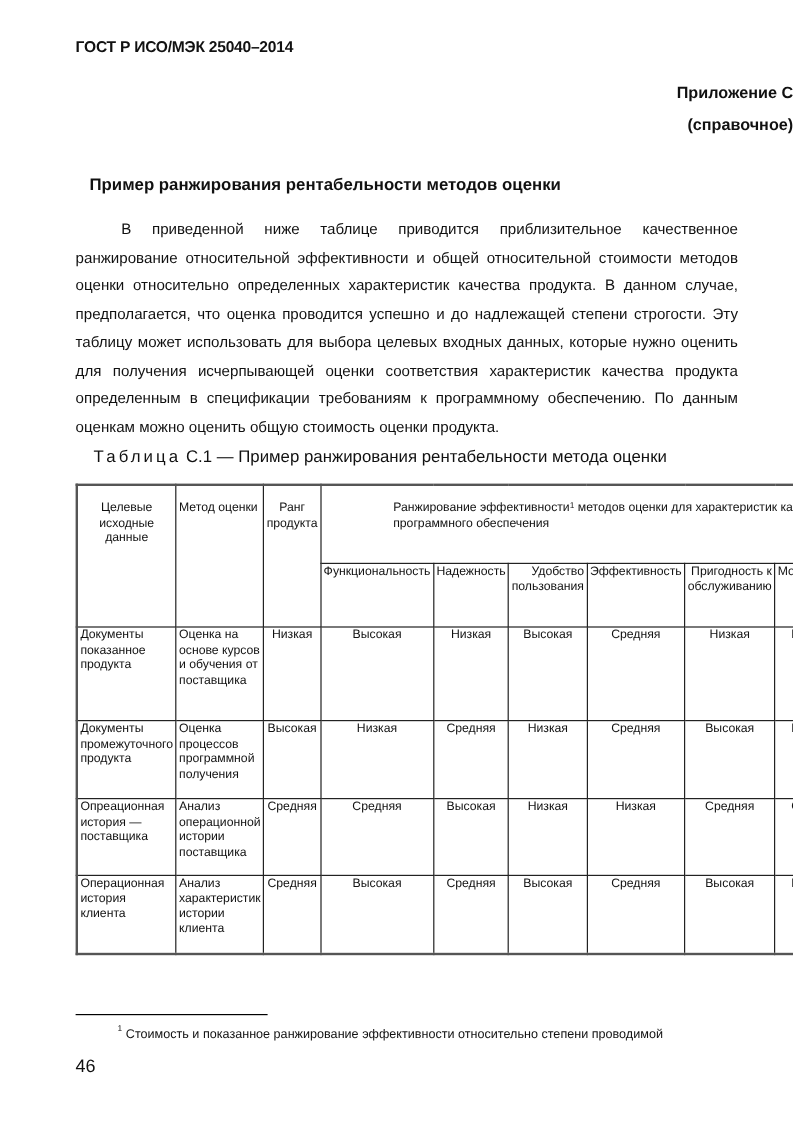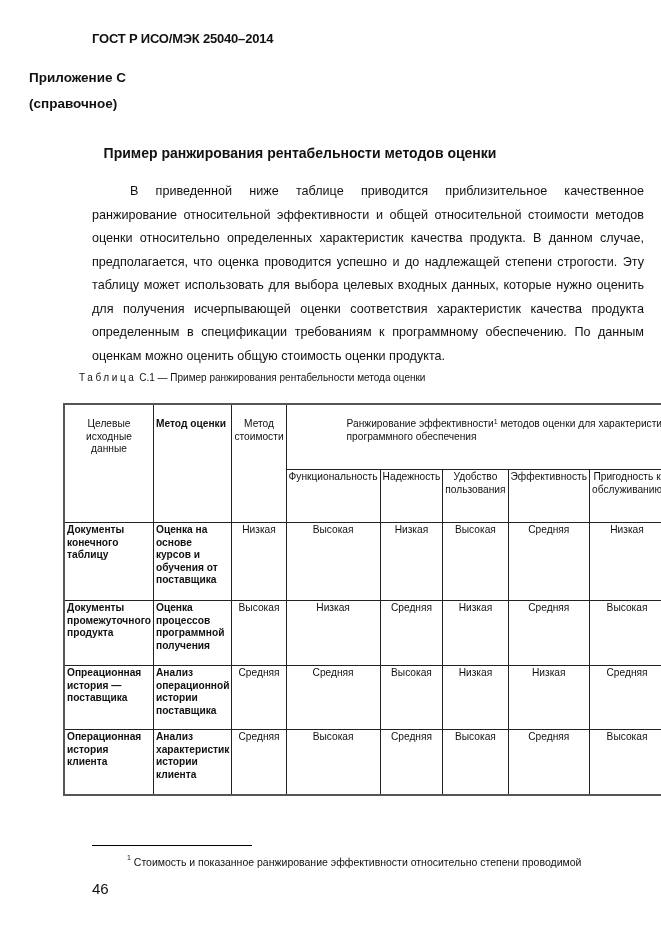--- a/index.html
+++ b/index.html
@@ -1,36 +1,36 @@
 <!DOCTYPE html>
 <html><head>
 <meta charset="utf-8">
 <style>
   html, body { margin: 0; padding: 0; background: #fff; }
   body { width: 661px; height: 935px; position: relative; overflow: hidden;
          font-family: "Liberation Sans", sans-serif; color: #111; }
-  .abs { position: absolute; margin-left: 29px; }
+  .abs { position: absolute; }
   .std { left: 63px; top: 31px; font-weight: bold; font-size: 13px; letter-spacing: -0.2px; }
-  .appendix { left: 0; width: 661px; text-align: left; font-weight: bold; font-size: 13.5px; }
+  .appendix { left: 0; width: 661px; text-align: right; font-weight: bold; font-size: 13.5px; }
   .app1 { top: 70px; }
   .app2 { top: 96px; }
   .title { left: 0; width: 542px; top: 145px; text-align: center; font-weight: bold; font-size: 14px; }
   .para { left: 63px; top: 180px; width: 552px; font-size: 12.6px; line-height: 23.5px; text-align: justify; }
   .para .indent { display: inline-block; width: 38px; }
-  .caption { left: 50px; top: 372px; font-size: 10px; }
+  .caption { left: 78px; top: 372px; font-size: 14px; }
   .caption .sp { letter-spacing: 2.6px; }
   table.rank { position: absolute; left: 63px; top: 403px; border-collapse: collapse;
                font-size: 10.2px; line-height: 12.6px; table-layout: fixed; }
   table.rank td { border: 1px solid #222; vertical-align: top; padding: 1px 2px; overflow: hidden; }
   table.rank { border: 2px solid #555; }
   .c { text-align: center; }
-  .l { text-align: left; font-weight: bold; }
+  .l { text-align: left; }
   .hdr-group { padding-top: 13px !important; padding-left: 60px !important; text-align: left; }
   .h1row td { height: 50px; margin-top: 20px; }
-  .h2row td { height: 50px; }
+  .h2row td { height: 50px; text-align: right; }
   .thick-bottom td { border-bottom: 2px solid #333; }
   .footline { left: 63px; top: 845px; width: 160px; border-top: 1px solid #000; height: 0; }
   .footnote { left: 98px; top: 856px; font-size: 10.5px; }
   .pagenum { left: 63px; top: 880px; font-size: 15px; }
   sup { font-size: 7px; vertical-align: top; position: relative; top: -2px; }
 </style>
 </head>
 <body>
 
 <div class="abs std">ГОСТ Р ИСО/МЭК 25040–2014</div>
@@ -51,33 +51,33 @@
       <col style="width:52px">
       <col style="width:56px">
     <col style="width:64px">
       <col style="width:63px">
       <col style="width:63px">
   </colgroup>
   <tbody>
       <tr class="h1row">
     <td rowspan="2" class="c" style="padding-top:13px">Целевые исходные данные</td>
     <td rowspan="2" class="l" style="padding-top:13px">Метод оценки</td>
-    <td rowspan="2" class="c" style="padding-top:13px">Метод стоимости</td>
+    <td rowspan="2" class="c" style="padding-top:13px">Ранг продукта</td>
     <td colspan="6" class="hdr-group"><span>Ранжирование эффективности</span><sup>1</sup><span> методов оценки для характеристик качества программного обеспечения</span></td>
   </tr>
   <tr class="h2row thick-bottom">
     <td class="c">Функциональность</td>
     <td class="c">Надежность</td>
     <td class="c">Удобство пользования</td>
     <td class="c">Эффективность</td>
     <td class="c">Пригодность к обслуживанию</td>
     <td class="c">Мобильность</td>
   </tr>
   <tr style="height:78px">
-    <td class="l">Документы конечного таблицу</td>
+    <td class="l">Документы показанное продукта</td>
     <td class="l">Оценка на основе курсов и обучения от поставщика</td>
     <td class="c">Низкая</td>
     <td class="c">Высокая</td>
     <td class="c">Низкая</td>
     <td class="c">Высокая</td>
     <td class="c">Средняя</td>
     <td class="c">Низкая</td>
     <td class="c">Высокая</td>
   </tr>
   <tr style="height:65px">

